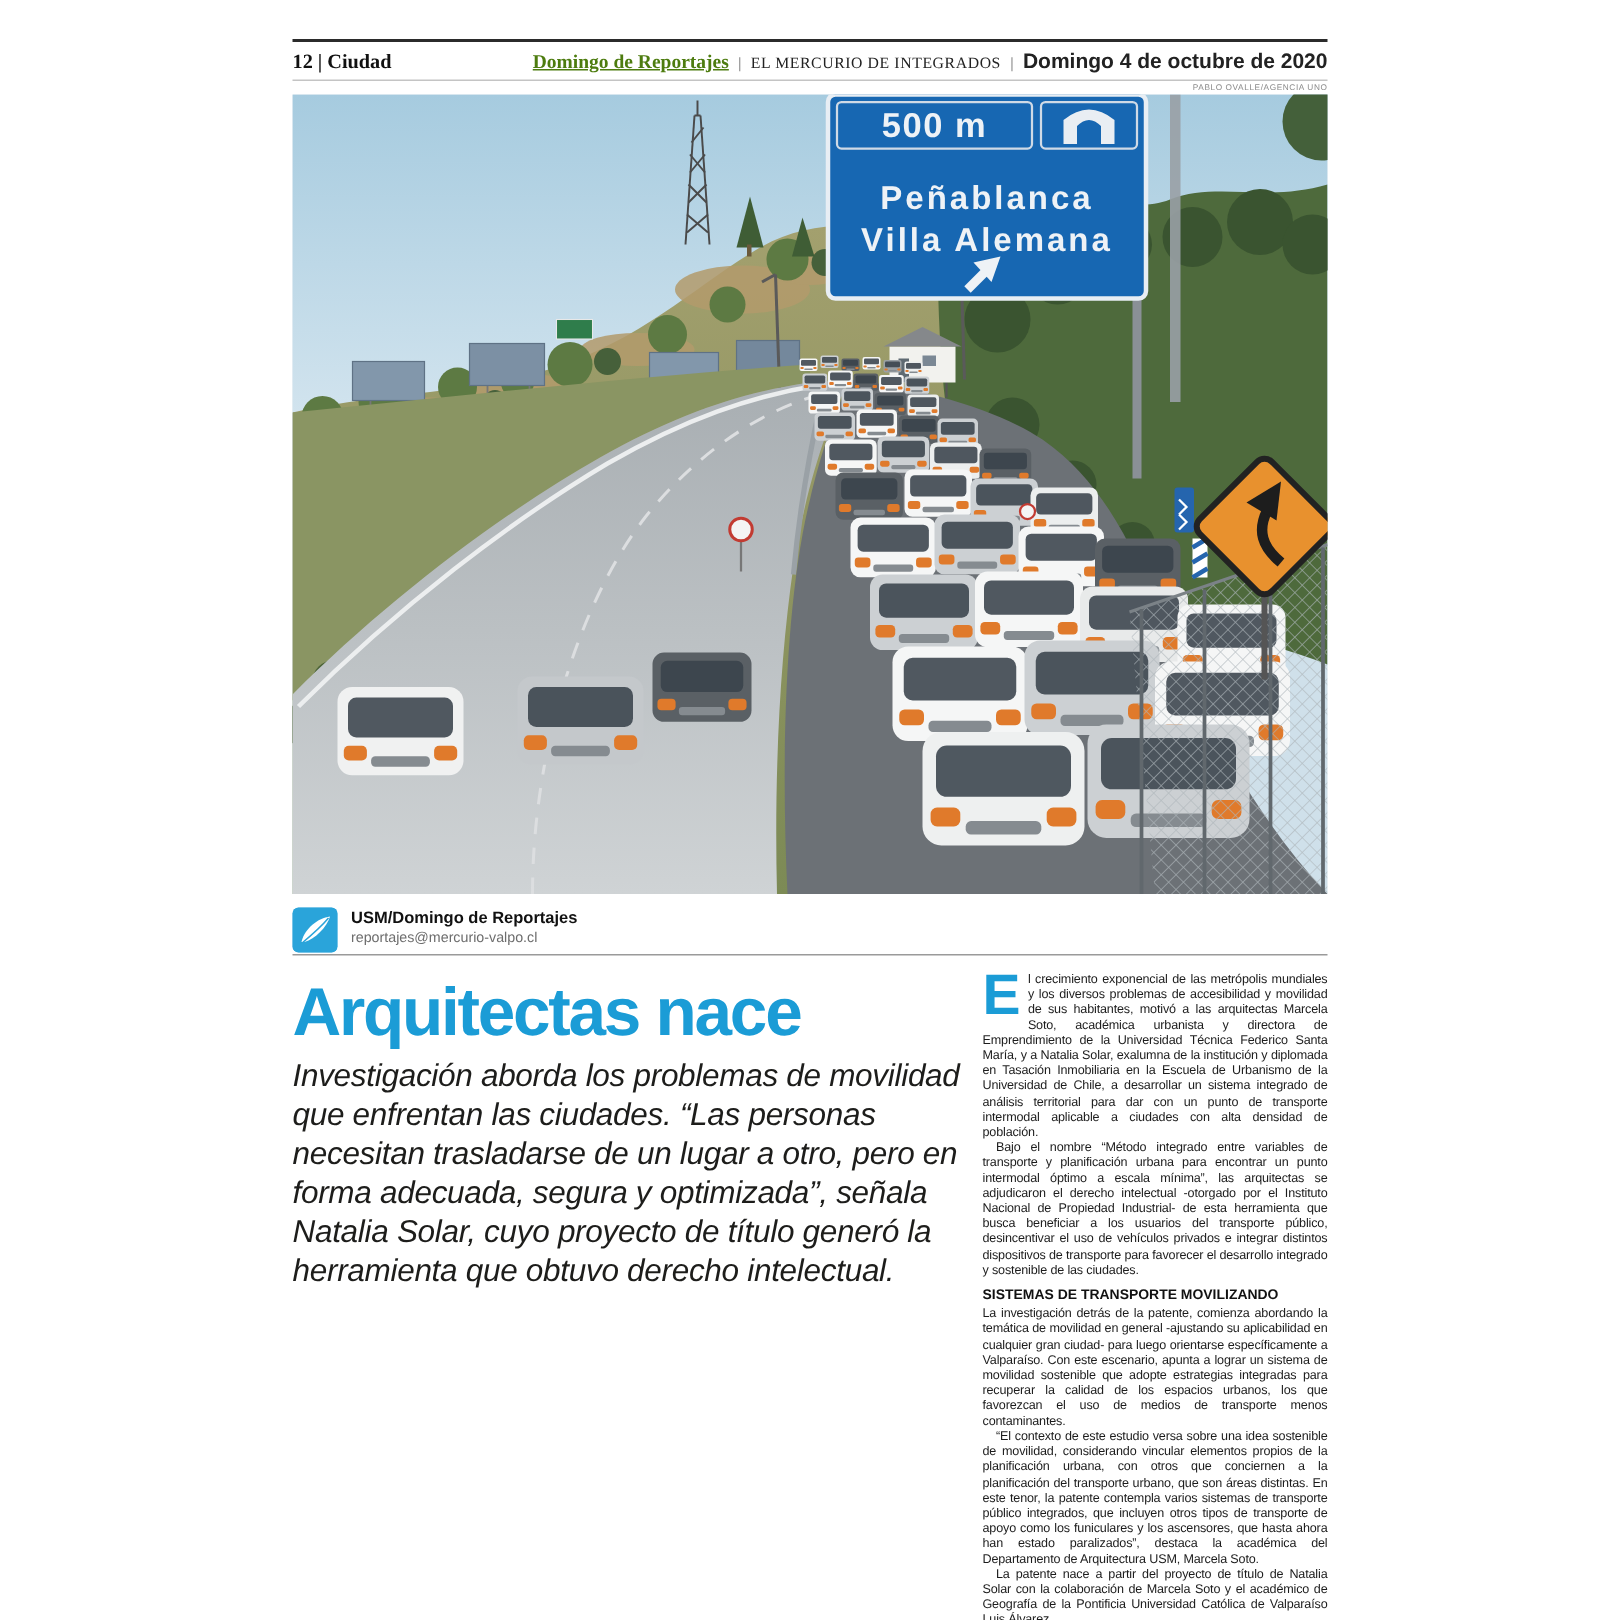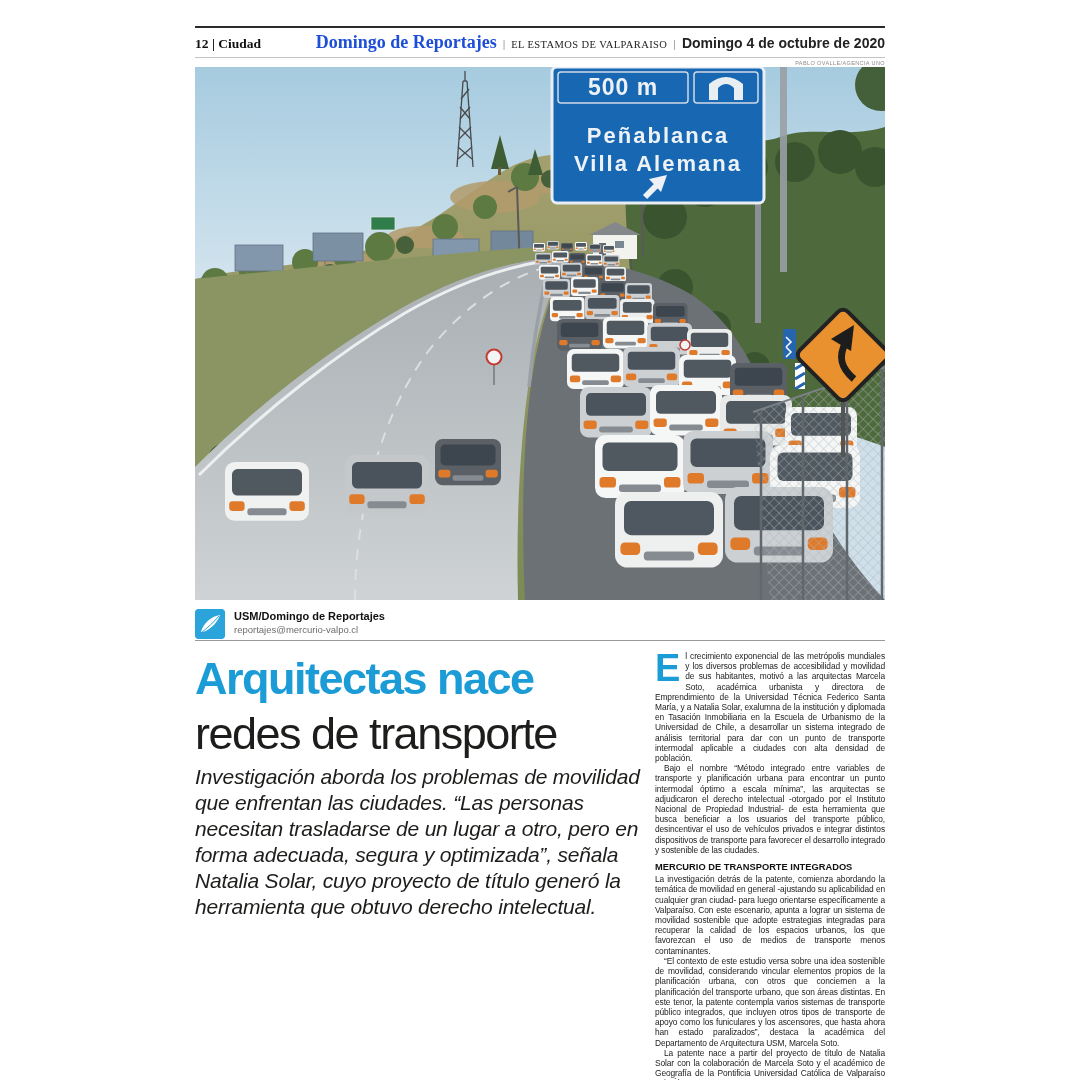--- a/index.html
+++ b/index.html
@@ -6,21 +6,21 @@
   .page { position:relative; width:1080px; height:1080px; background:#fff; overflow:hidden;
           font-family:"Liberation Sans", sans-serif; color:#1c1c1c; }
   .content { position:absolute; left:195px; top:26px; width:690px; }
 
   
   .kicker-row { display:flex; justify-content:space-between; align-items:baseline;
                 border-top:2px solid #2b2b2b; border-bottom:1px solid #c4c4c4;
                 padding:4px 0 4px; }
   .section-label { font-family:"Liberation Serif", serif; font-weight:bold; font-size:13.5px; color:#111; }
   .masthead-row { display:flex; gap:6px; align-items:baseline; }
-  .edition { font-family:"Liberation Serif", serif; font-weight:bold; font-size:18px; color:#1d4ed8; }
+  .edition { font-family:"Liberation Serif", serif; font-weight:bold; font-size:13px; color:#4d7c0f;text-decoration:underline; }
   .pipe { color:#999; font-size:10px; }
   .paper-name { font-family:"Liberation Serif", serif; font-size:10.5px; letter-spacing:.4px; color:#222; }
   .date { font-size:14px; font-weight:bold; color:#222; }
 
   .credit { text-align:right; font-size:5.5px; color:#8a8a8a; letter-spacing:.4px; margin:2px 0 1px; }
 
   .photo { width:690px; height:533px; display:block; background:#cfe0ea; }
   .photo text { font-family:"Liberation Sans", sans-serif; }
 
   .caption { margin-top:5px; font-size:7.8px; font-weight:bold; color:#2a2a2a; letter-spacing:.15px; }
@@ -52,21 +52,21 @@
 <body>
 
 <div class="page">
   <div class="content">
 
     <div class="kicker-row">
       <div class="section-label">12 | Ciudad</div>
       <div class="masthead-row">
         <span class="edition">Domingo de Reportajes</span>
         <span class="pipe">|</span>
-        <span class="paper-name">EL ESTAMOS DE VALPARAISO</span>
+        <span class="paper-name">EL MERCURIO DE INTEGRADOS</span>
         <span class="pipe">|</span>
         <span class="date">Domingo 4 de octubre de 2020</span>
       </div>
     </div>
 
     <div class="credit">PABLO OVALLE/AGENCIA UNO</div>
 
     <svg class="photo" viewBox="0 0 690 533" preserveAspectRatio="none">
       <defs>
         <linearGradient id="sky" x1="0" y1="0" x2="0" y2="1">
@@ -311,29 +311,28 @@
       <div>
         <div class="byline-name">USM/Domingo de Reportajes</div>
         <div class="byline-email">reportajes@mercurio-valpo.cl</div>
       </div>
     </div>
 
     <div class="columns">
       <div class="col-left">
         <div class="headline">
           <div class="hl-line"><span class="hl-blue">Arquitectas nace</span><span></span></div>
-          <div class="hl-line"><span class="hl-blue"></span><span>redes de transporte</span></div>
         </div>
         <div class="deck">Investigación aborda los problemas de movilidad que enfrentan las ciudades. “Las personas necesitan trasladarse de un lugar a otro, pero en forma adecuada, segura y optimizada”, señala Natalia Solar, cuyo proyecto de título generó la herramienta que obtuvo derecho intelectual.</div>
       </div>
 
       <div class="col-right body-text">
         <p><span class="dropcap">E</span><span>l crecimiento exponencial de las metrópolis mundiales y los diversos problemas de accesibilidad y movilidad de sus habitantes, motivó a las arquitectas Marcela Soto, académica urbanista y directora de Emprendimiento de la Universidad Técnica Federico Santa María, y a Natalia Solar, exalumna de la institución y diplomada en Tasación Inmobiliaria en la Escuela de Urbanismo de la Universidad de Chile, a desarrollar un sistema integrado de análisis territorial para dar con un punto de transporte intermodal aplicable a ciudades con alta densidad de población.</span></p>
         <p class="indent">Bajo el nombre “Método integrado entre variables de transporte y planificación urbana para encontrar un punto intermodal óptimo a escala mínima”, las arquitectas se adjudicaron el derecho intelectual -otorgado por el Instituto Nacional de Propiedad Industrial- de esta herramienta que busca beneficiar a los usuarios del transporte público, desincentivar el uso de vehículos privados e integrar distintos dispositivos de transporte para favorecer el desarrollo integrado y sostenible de las ciudades.</p>
-        <div class="subhead">MERCURIO DE TRANSPORTE INTEGRADOS</div>
+        <div class="subhead">SISTEMAS DE TRANSPORTE MOVILIZANDO</div>
         <p>La investigación detrás de la patente, comienza abordando la temática de movilidad en general -ajustando su aplicabilidad en cualquier gran ciudad- para luego orientarse específicamente a Valparaíso. Con este escenario, apunta a lograr un sistema de movilidad sostenible que adopte estrategias integradas para recuperar la calidad de los espacios urbanos, los que favorezcan el uso de medios de transporte menos contaminantes.</p>
         <p class="indent">“El contexto de este estudio versa sobre una idea sostenible de movilidad, considerando vincular elementos propios de la planificación urbana, con otros que conciernen a la planificación del transporte urbano, que son áreas distintas. En este tenor, la patente contempla varios sistemas de transporte público integrados, que incluyen otros tipos de transporte de apoyo como los funiculares y los ascensores, que hasta ahora han estado paralizados”, destaca la académica del Departamento de Arquitectura USM, Marcela Soto.</p>
         <p class="indent">La patente nace a partir del proyecto de título de Natalia Solar con la colaboración de Marcela Soto y el académico de Geografía de la Pontificia Universidad Católica de Valparaíso Luis Álvarez.</p>
       </div>
     </div>
 
   </div>
 </div>
 
 </body></html>

